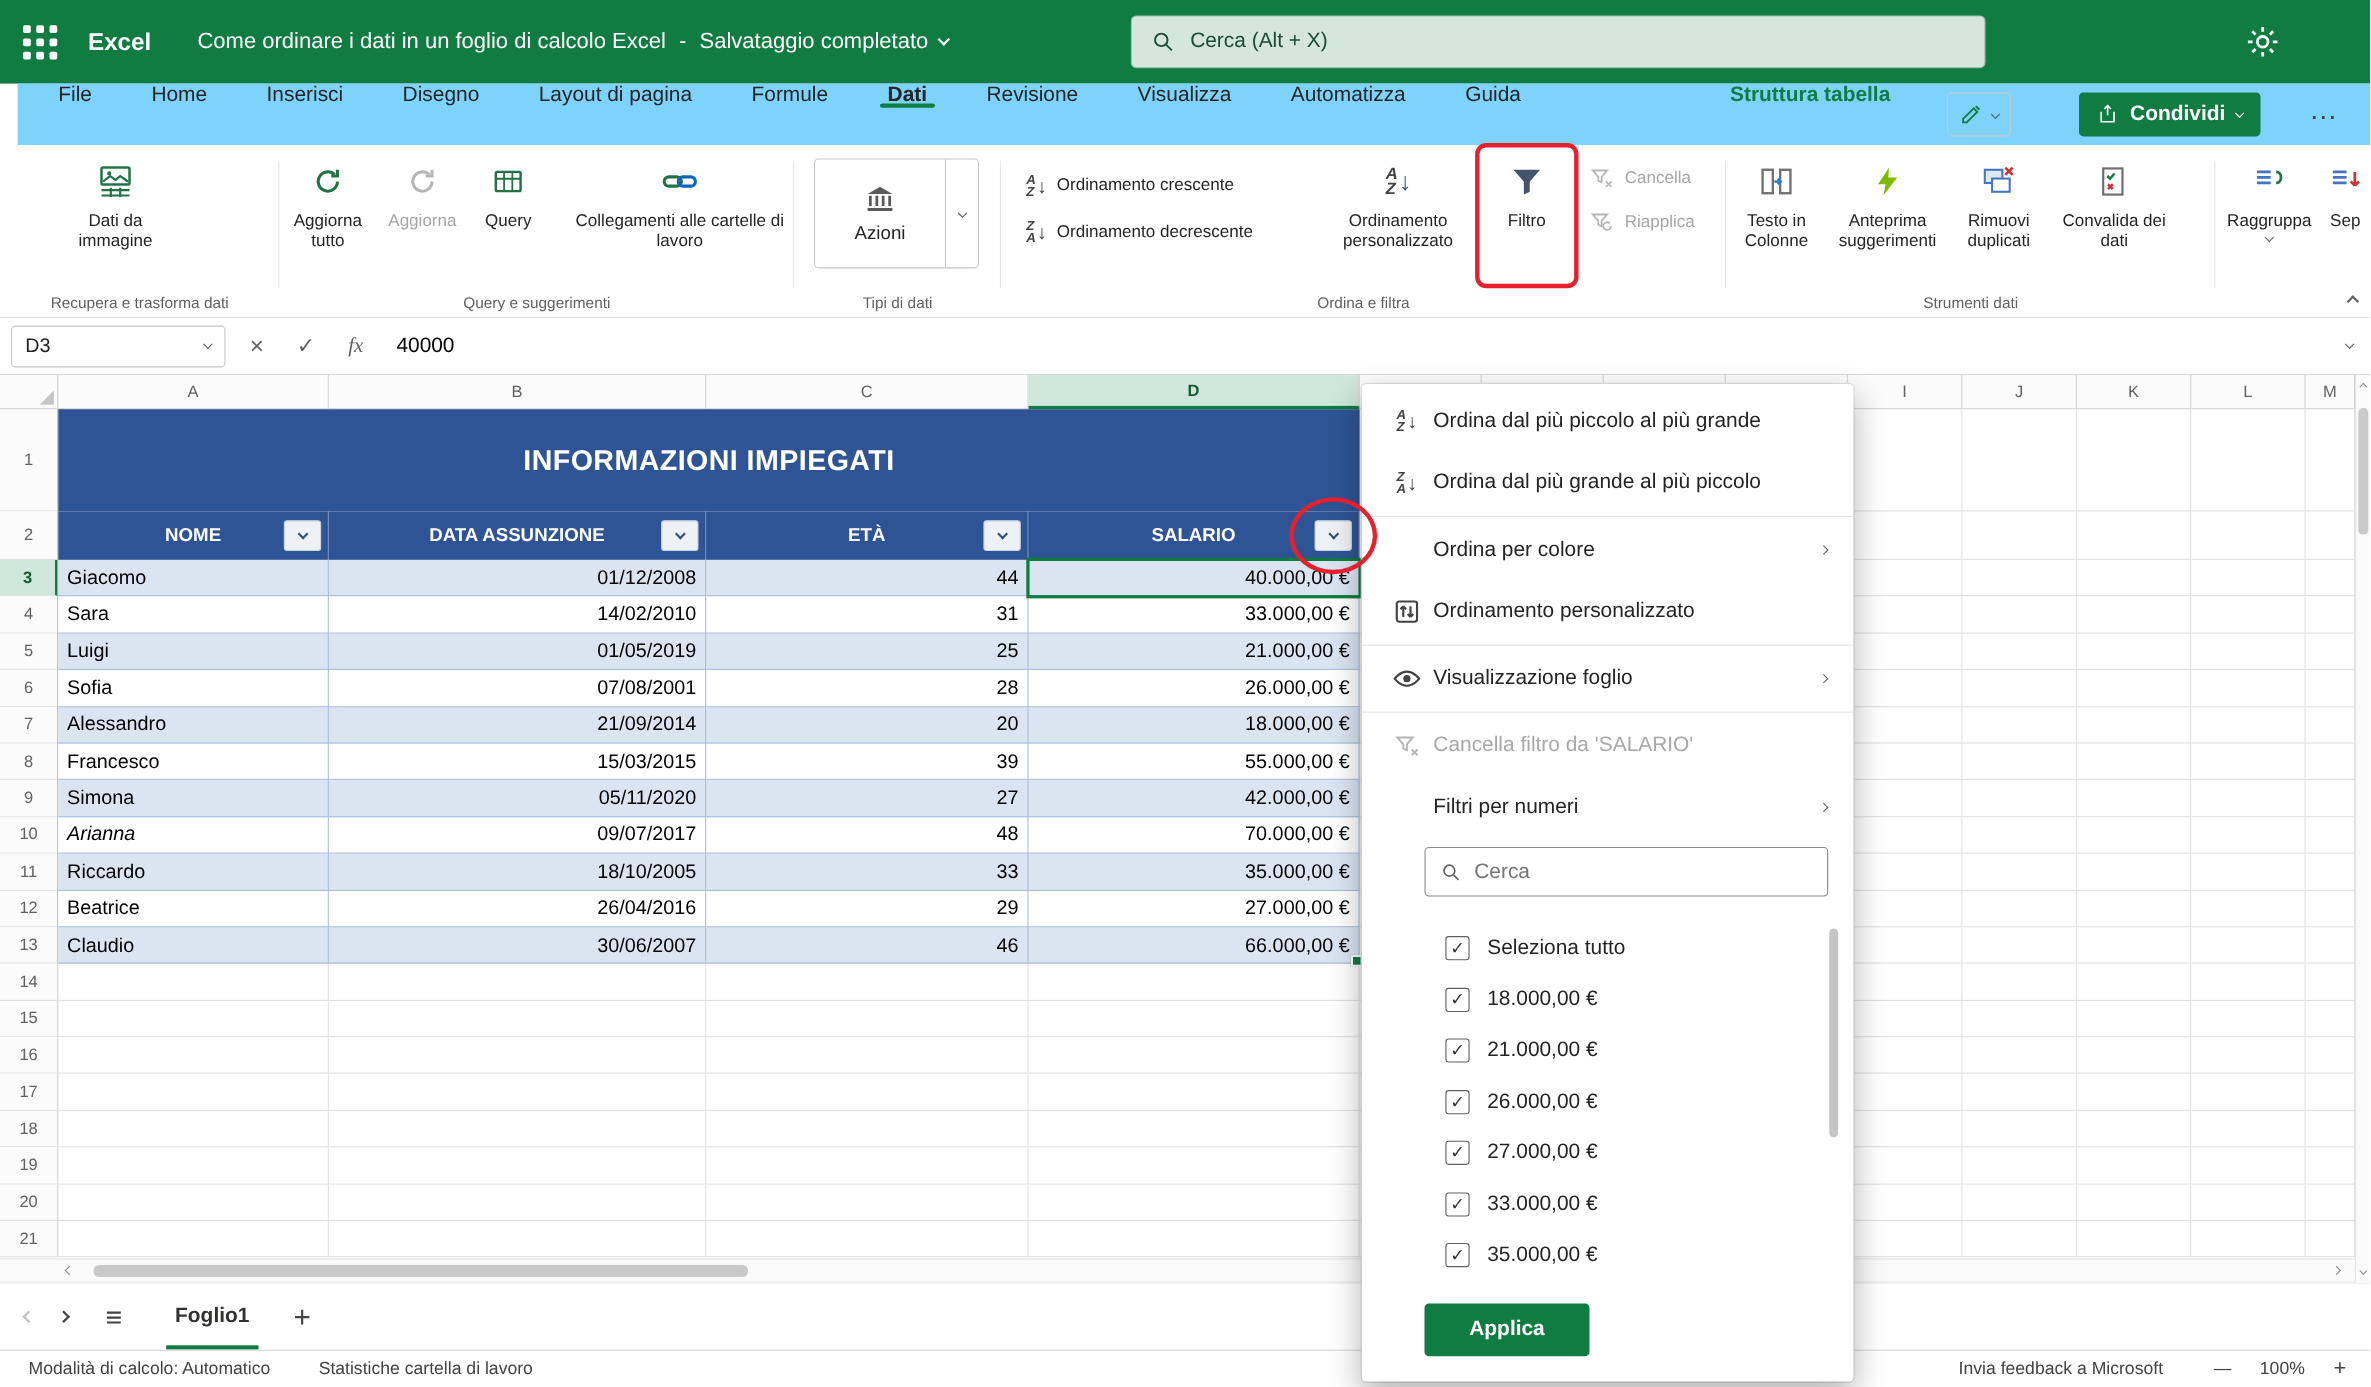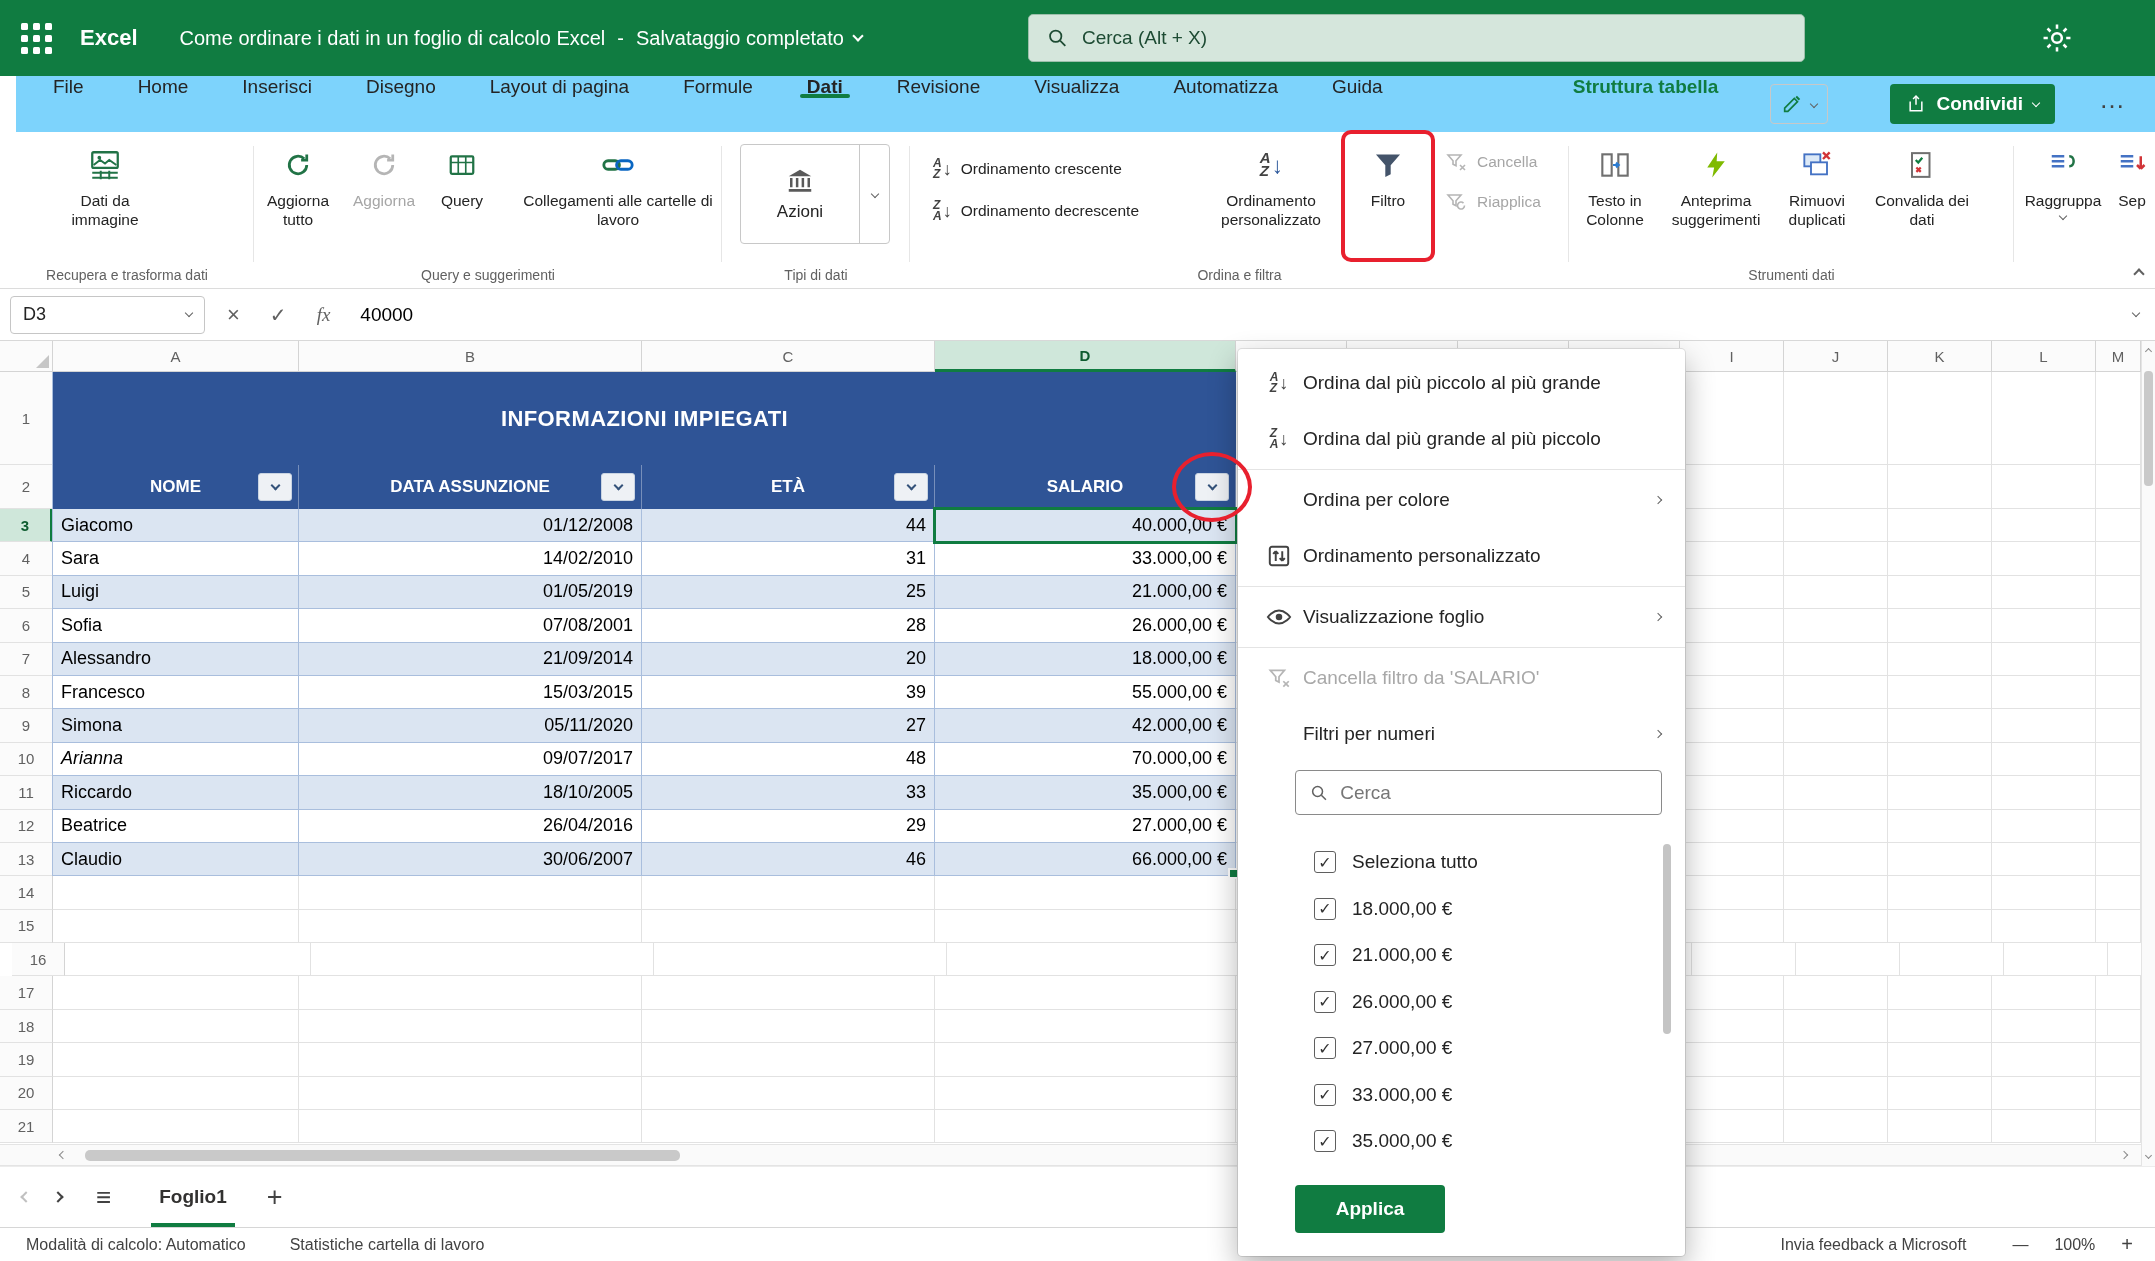--- a/index.html
+++ b/index.html
@@ -74,21 +74,21 @@
   .corner::after{content:'';position:absolute;right:3px;bottom:3px;width:0;height:0;border-left:13px solid transparent;border-bottom:13px solid #c6c6c6}
   .colh{height:31px;border-right:1px solid #d4d4d4;border-bottom:1px solid #d4d4d4;display:flex;align-items:center;justify-content:center;font-size:15px;color:#616161;flex:none;cursor:pointer}
   .colh.sel{background:#cfe7da;color:#0e5c2f;font-weight:700;border-bottom:3px solid #107c41}
   .grow{display:flex}
   .rowh{width:53px;border-right:1px solid #d4d4d4;border-bottom:1px solid #e2e2e2;display:flex;align-items:center;justify-content:center;font-size:15px;color:#616161;background:#fbfbfb;flex:none;cursor:pointer}
   .rowh.sel{background:#cfe7da;color:#0e5c2f;font-weight:700;border-right:3px solid #107c41}
   .gcell{border-right:1px solid #e2e2e2;border-bottom:1px solid #e2e2e2;flex:none;cursor:cell}
 
   
   .table{position:absolute;left:53px;top:31px;width:1183px;box-shadow:-1px 0 0 #a9bedd}
-  .ttitle{height:93px;background:#2f5496;color:#fff;font-size:22px;font-weight:700;display:flex;align-items:center;justify-content:center;letter-spacing:.4px}
+  .ttitle{height:93px;background:#2f5496;color:#fff;font-size:26px;font-weight:700;display:flex;align-items:center;justify-content:center;letter-spacing:.4px}
   .thead{height:44px;display:flex;background:#2f5496}
   .thcell{position:relative;display:flex;align-items:center;justify-content:center;color:#fff;font-weight:700;font-size:17px;border-right:1px solid rgba(255,255,255,.35);flex:none;height:44px}
   .fbtn{position:absolute;right:6px;top:8px;width:34px;height:28px;background:#eef1f5;border:1px solid #c9d4e2;border-radius:3px;display:flex;align-items:center;justify-content:center;color:#34527a;cursor:pointer}
   .fbtn .cv{width:7px;height:7px;margin-top:-3px}
   .trow{display:flex;height:33.4px;background:#fff}
   .trow.band{background:#dbe5f2}
   .tcell{border-right:1px solid #a9bedd;border-bottom:1px solid #a9bedd;font-size:18px;color:#000;display:flex;align-items:center;padding:0 8px;flex:none;cursor:cell;overflow:hidden;white-space:nowrap}
   .selcell{position:absolute;left:933px;top:166px;width:305px;height:37px;border:3px solid #107c41;pointer-events:none}
   .tablehandle{position:absolute;left:1228px;top:527px;width:11px;height:11px;background:#107c41;border:2px solid #fff;cursor:nwse-resize}
 
@@ -682,21 +682,21 @@
           <div class="gcell" style="width: 111px;"></div>
           <div class="gcell" style="width: 111px;"></div>
           <div class="gcell" style="width: 111px;"></div>
           <div class="gcell" style="width: 111px;"></div>
           <div class="gcell" style="width: 104px;"></div>
           <div class="gcell" style="width: 104px;"></div>
           <div class="gcell" style="width: 104px;"></div>
           <div class="gcell" style="width: 104px;"></div>
           <div class="gcell" style="width: 45px;"></div>
         </div>
-        <div class="grow" style="height: 33.4px; padding-left: 12px;">
+        <div class="grow" style="height: 33.4px;">
           <div class="rowh">16</div>
           <div class="gcell" style="width: 246px;"></div>
           <div class="gcell" style="width: 343px;"></div>
           <div class="gcell" style="width: 293px;"></div>
           <div class="gcell" style="width: 301px;"></div>
           <div class="gcell" style="width: 111px;"></div>
           <div class="gcell" style="width: 111px;"></div>
           <div class="gcell" style="width: 111px;"></div>
           <div class="gcell" style="width: 111px;"></div>
           <div class="gcell" style="width: 104px;"></div>

